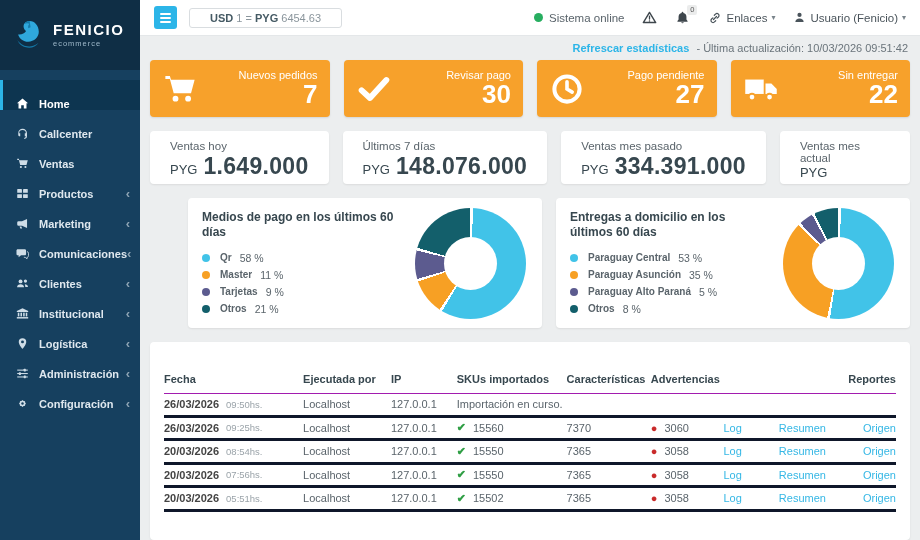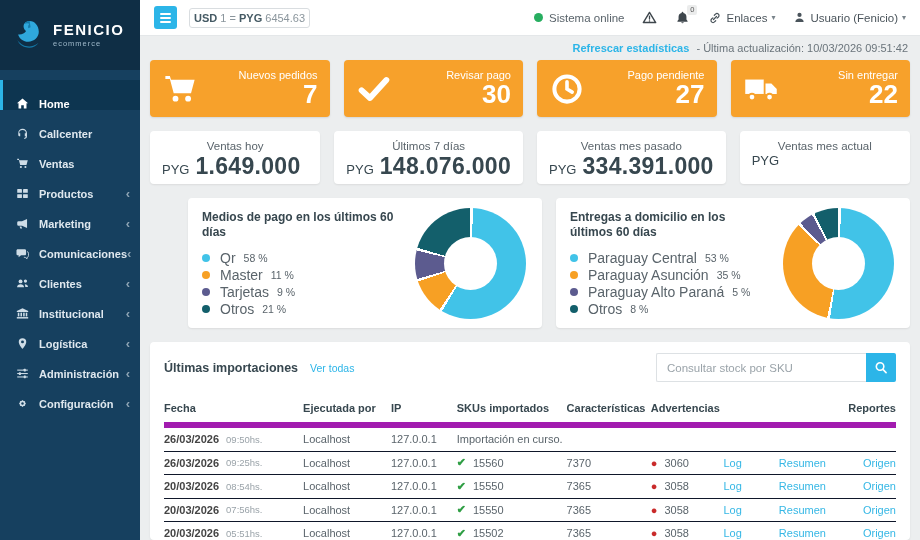--- a/index.html
+++ b/index.html
@@ -22,21 +22,21 @@
   .icon svg { width:100%; height:100%; display:block; }
   .chev { margin-left:auto; color:#8FA5B5; font-size:13px; line-height:1; }
 
   
   .main { flex:1; display:flex; flex-direction:column; min-width:0; }
   .topbar { height:36px; background:#fff; border-bottom:1px solid #E4E7E9; display:flex; align-items:center;
             padding:0 14px 0 14px; gap:12px; }
   .hamburger { width:23px; height:23px; background:#2CB5E8; border:none; border-radius:3px; cursor:pointer;
                display:flex; flex-direction:column; justify-content:center; align-items:center; gap:2px; }
   .hamburger span { display:block; width:11px; height:2px; background:#fff; border-radius:1px; }
-  .exchange { border:1px solid #D9DDE0; border-radius:3px; padding:3px 4px; font-size:11px; color:#8A959C; background:#fff; }
+  .exchange { border:1px solid #D9DDE0; border-radius:3px; padding:3px 20px; font-size:11px; color:#8A959C; background:#fff; }
   .exchange b { color:#455A64; }
   .topbar-right { margin-left:auto; display:flex; align-items:center; gap:18px; }
   .status { display:flex; align-items:center; gap:6px; font-size:11.5px; color:#5A646B; }
   .gdot { width:9px; height:9px; border-radius:50%; background:#27AE60; }
   .tb-icon { width:15px; height:15px; color:#3E464C; position:relative; cursor:pointer; }
   .badge { position:absolute; top:-5px; right:-7px; background:#EBECEC; color:#555; font-size:7.5px;
            padding:1px 3px; border-radius:2px; line-height:1; }
   .menu { display:flex; align-items:center; gap:4px; font-size:11.5px; color:#4A545B; cursor:pointer; }
   .menu .icon { width:14px; height:14px; color:#4A545B; }
   .caret { font-size:8px; color:#7A848B; }
@@ -53,55 +53,55 @@
   .stats-row { margin-top:4px; }
   .stat-card { flex:1; height:57px; background:#F7A12B; border-radius:4px; display:flex; align-items:center;
                padding:0 12px; cursor:pointer; box-shadow:0 1px 2px rgba(0,0,0,.10); }
   .stat-ic { width:36px; height:36px; color:#fff; flex:0 0 36px; }
   .stat-right { margin-left:auto; display:flex; flex-direction:column; align-items:flex-end; }
   .stat-label { color:#fff; font-size:11px; }
   .stat-value { color:#fff; font-size:26px; font-weight:bold; line-height:1.05; }
 
   
   .sales-row { margin-top:14px; }
-  .sale-card { flex:1; height:53px; padding:9px 12px 0;text-align:center; }
+  .sale-card { flex:1; height:53px; padding:9px 20px 0; }
   .sale-label { font-size:11.5px; color:#5A646B; }
   .sale-line { display:flex; align-items:baseline; gap:6px; margin-top:1px; }
   .sale-cur { font-size:13px; color:#37474F; }
   .sale-value { font-size:23px; font-weight:bold; color:#37474F; letter-spacing:.3px; }
 
   
   .charts-row { margin-top:14px;margin-left:38px; }
   .chart-card { flex:1; height:130px; position:relative; padding:12px 14px; }
   .chart-title { font-size:12px; font-weight:bold; color:#37474F; max-width:60%; line-height:1.25; }
   .legend { margin-top:9px; }
   .legend-item { display:flex; align-items:center; height:17px; }
   .ldot { width:8px; height:8px; border-radius:50%; margin-right:10px; flex:0 0 8px; }
-  .llabel { font-size:14px; color:#5A646B; }
+  .llabel { font-size:10px; color:#5A646B;font-weight:bold; }
   .lvalue { font-size:10.5px; color:#5A646B; margin-left:8px; }
   .donut { position:absolute; right:16px; top:10px; width:111px; height:111px; border-radius:50%; }
   .donut::after { content:""; position:absolute; inset:26%; background:#fff; border-radius:50%; }
 
   
   .imports { margin-top:14px; flex:1; padding:11px 14px; min-height:0; }
   .imports-head { display:flex; align-items:center; }
   .imp-title { font-size:12.5px; font-weight:bold; color:#37474F; }
   .view-all { font-size:10.5px; color:#2CB5E8; margin-left:12px; cursor:pointer; }
   .search { margin-left:auto; display:flex; }
   .search input { width:210px; height:29px; border:1px solid #DDE1E4; border-right:none; border-radius:2px 0 0 2px;
                   padding:0 10px; font-size:11.5px; color:#444; outline:none; font-family:"Liberation Sans",sans-serif; }
   .search input::placeholder { color:#9AA3A9; }
   .search-btn { width:30px; height:29px; background:#2CB5E8; border:none; border-radius:0 2px 2px 0; cursor:pointer; padding:7px; }
   .search-btn svg { width:100%; height:100%; display:block; }
 
   .table { margin-top:14px; }
   .thead, .tr { display:flex; align-items:center; }
-  .thead { border-bottom:6px solid #a21caf; padding:6px 0 8px; }
+  .thead { border-bottom:1px solid #a21caf; padding:6px 0 8px; }
   .th { font-size:11px; font-weight:bold; color:#37474F; }
-  .tr { border-bottom:1px solid #0f172a; height:23.5px; }
+  .tr { border-bottom:3px solid #0f172a; height:23.5px; }
   .td { font-size:11px; color:#5A646B; display:flex; align-items:center; }
   .c0 { width:19%; } .c1 { width:12%; } .c2 { width:9%; } .c3 { width:15%; }
   .c4 { width:11.5%; } .c5 { width:17%; } .c6 { width:16.5%; justify-content:flex-end; text-align:right; }
   .th.c6 { text-align:right; }
   .td.c0 .d { color:#444; font-weight:bold; margin-right:7px; }
   .td.c0 .t { font-size:9.5px; color:#9AA3A9; }
   .okcheck { color:#2F9E44; font-size:11px; margin-right:7px; font-weight:bold; }
   .rdot { color:#C92A2A; font-size:11px; margin-right:7px; }
   .note { white-space:nowrap; }
   .rep-link { color:#35B7E5; cursor:pointer; margin-left:9px;padding-left:28px; }
@@ -442,33 +442,20 @@
                 <span class="ldot" style="background:#135F6B"></span>
                 <span class="llabel">Otros</span>
                 <span class="lvalue">8 %</span>
               </div>
             </div>
             <div class="donut" style="background:conic-gradient(#fff 0% 0.8%,#41C3E8 0.8% 52.475247524752476%,#fff 52.475247524752476% 53.27524752475247%,#F7A024 53.27524752475247% 87.12871287128714%,#fff 87.12871287128714% 87.92871287128713%,#5C5B8F 87.92871287128713% 92.07920792079209%,#fff 92.07920792079209% 92.87920792079208%,#135F6B 92.87920792079208% 100%)"></div>
           </div>
         </div>
 
       <div class="card imports">
-        <div class="imports-head">
-          <span class="imp-title">Últimas importaciones</span>
-          <a class="view-all">Ver todas</a>
-          <div class="search">
-            <input placeholder="Consultar stock por SKU" style="">
-            <button class="search-btn">
-              <svg viewBox="0 0 16 16">
-                  <circle cx="7" cy="7" r="4" fill="none" stroke="#fff" stroke-width="1.7"></circle>
-                  <path d="m10 10 3.4 3.4" stroke="#fff" stroke-width="1.7" stroke-linecap="round"></path>
-                </svg>
-            </button>
-          </div>
-        </div>
         <div class="table">
           <div class="thead">
               <div class="th c0">Fecha</div>
               <div class="th c1">Ejecutada por</div>
               <div class="th c2">IP</div>
               <div class="th c3">SKUs importados</div>
               <div class="th c4">Características</div>
               <div class="th c5">Advertencias</div>
               <div class="th c6">Reportes</div>
             </div>

